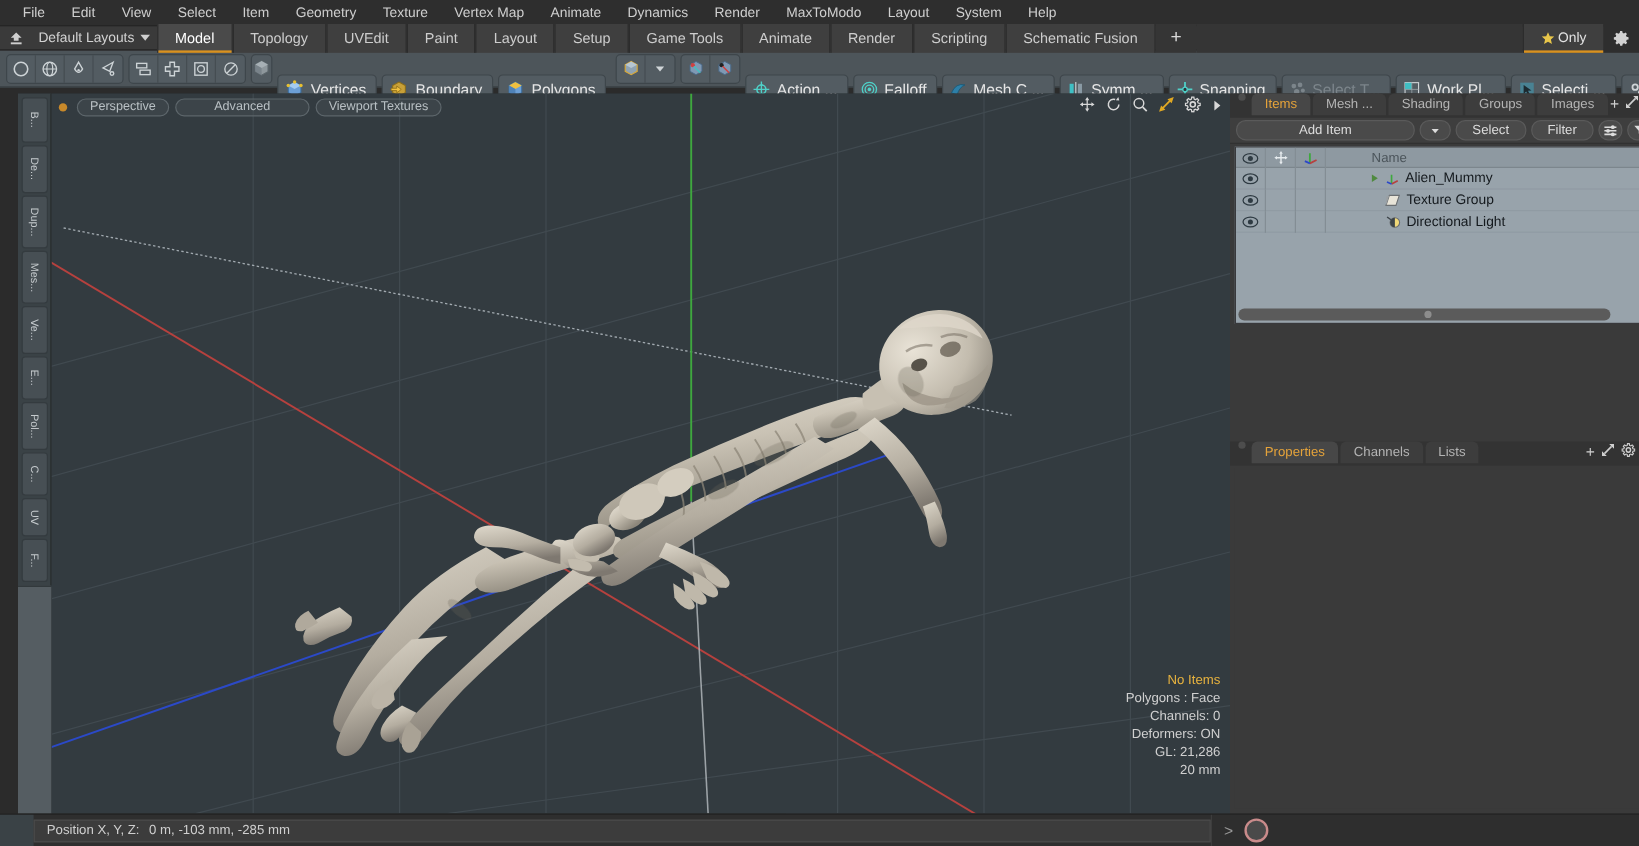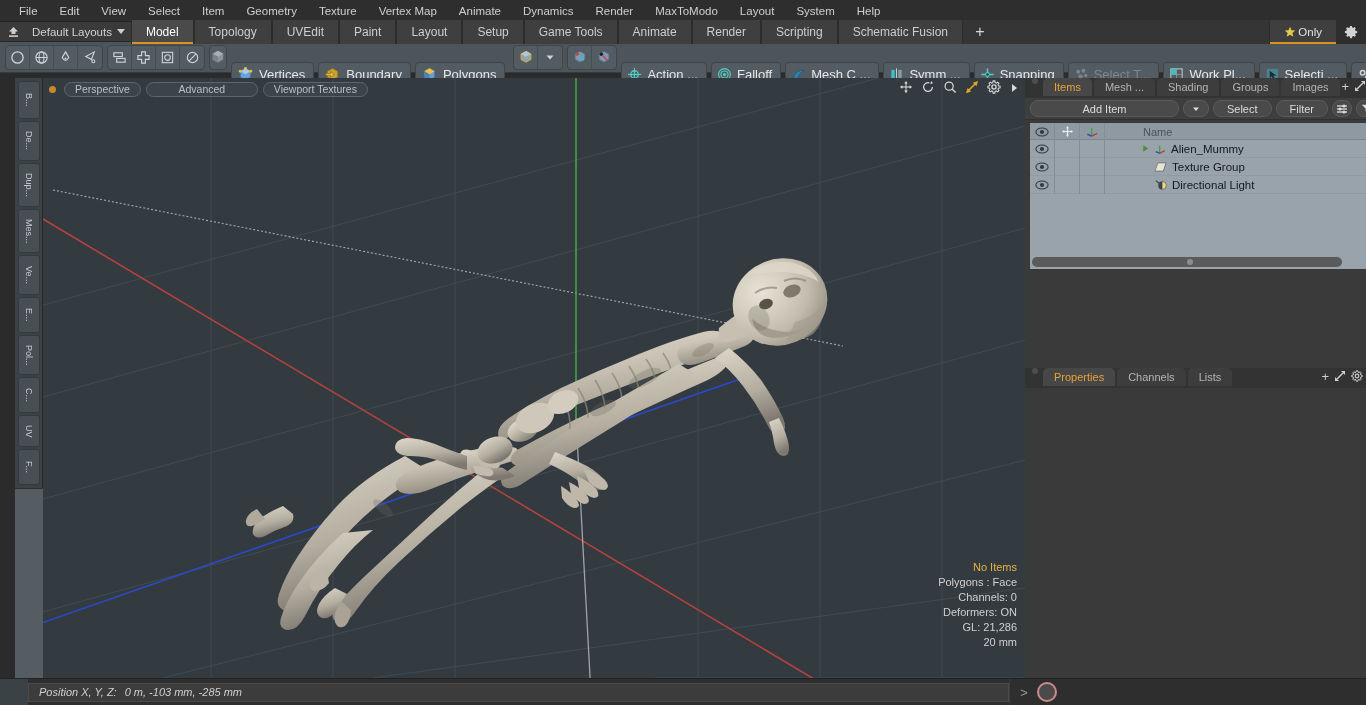--- a/index.html
+++ b/index.html
@@ -175,21 +175,21 @@
     position:absolute;left:2px;right:34px;bottom:2px;height:10px;background:#5b5b5b;border-radius:5px;
   }
   .tree-hscroll .knob{position:absolute;left:50%;top:2px;width:6px;height:6px;border-radius:50%;background:#8d8d8d;}
 
   .prop-area{position:absolute;left:0;right:0;top:290px;bottom:0;background:#3a3a3a;}
   .prop-blank{position:absolute;left:4px;right:4px;top:22px;bottom:4px;background:#3a3a3a;}
 
   
   .statusbar{
     position:absolute;left:0;bottom:0;width:1366px;height:27px;background:#2e2e2e;
-    display:flex;align-items:center;border-top:1px solid #222;font-style:italic;
+    display:flex;align-items:center;border-top:1px solid #222;
   }
   .sb-left-pad{width:28px;height:27px;background:#3a4246;}
   .sb-main{
     flex:1;height:19px;margin:0 0 0 0;background:#3c3c3c;border:1px solid #4a4a4a;
     display:flex;align-items:center;padding-left:10px;font-size:11px;color:#cfcfcf;gap:8px;
   }
   .sb-right{width:356px;height:27px;display:flex;align-items:center;gap:5px;padding:0 6px;background:#2e2e2e;}
   .sb-prompt{font-size:13px;color:#9a9a9a;padding:0 4px;}
   .cmd-input{
     flex:1;height:19px;border-radius:9px;background:#8e989f;border:1px solid #6e777d;

